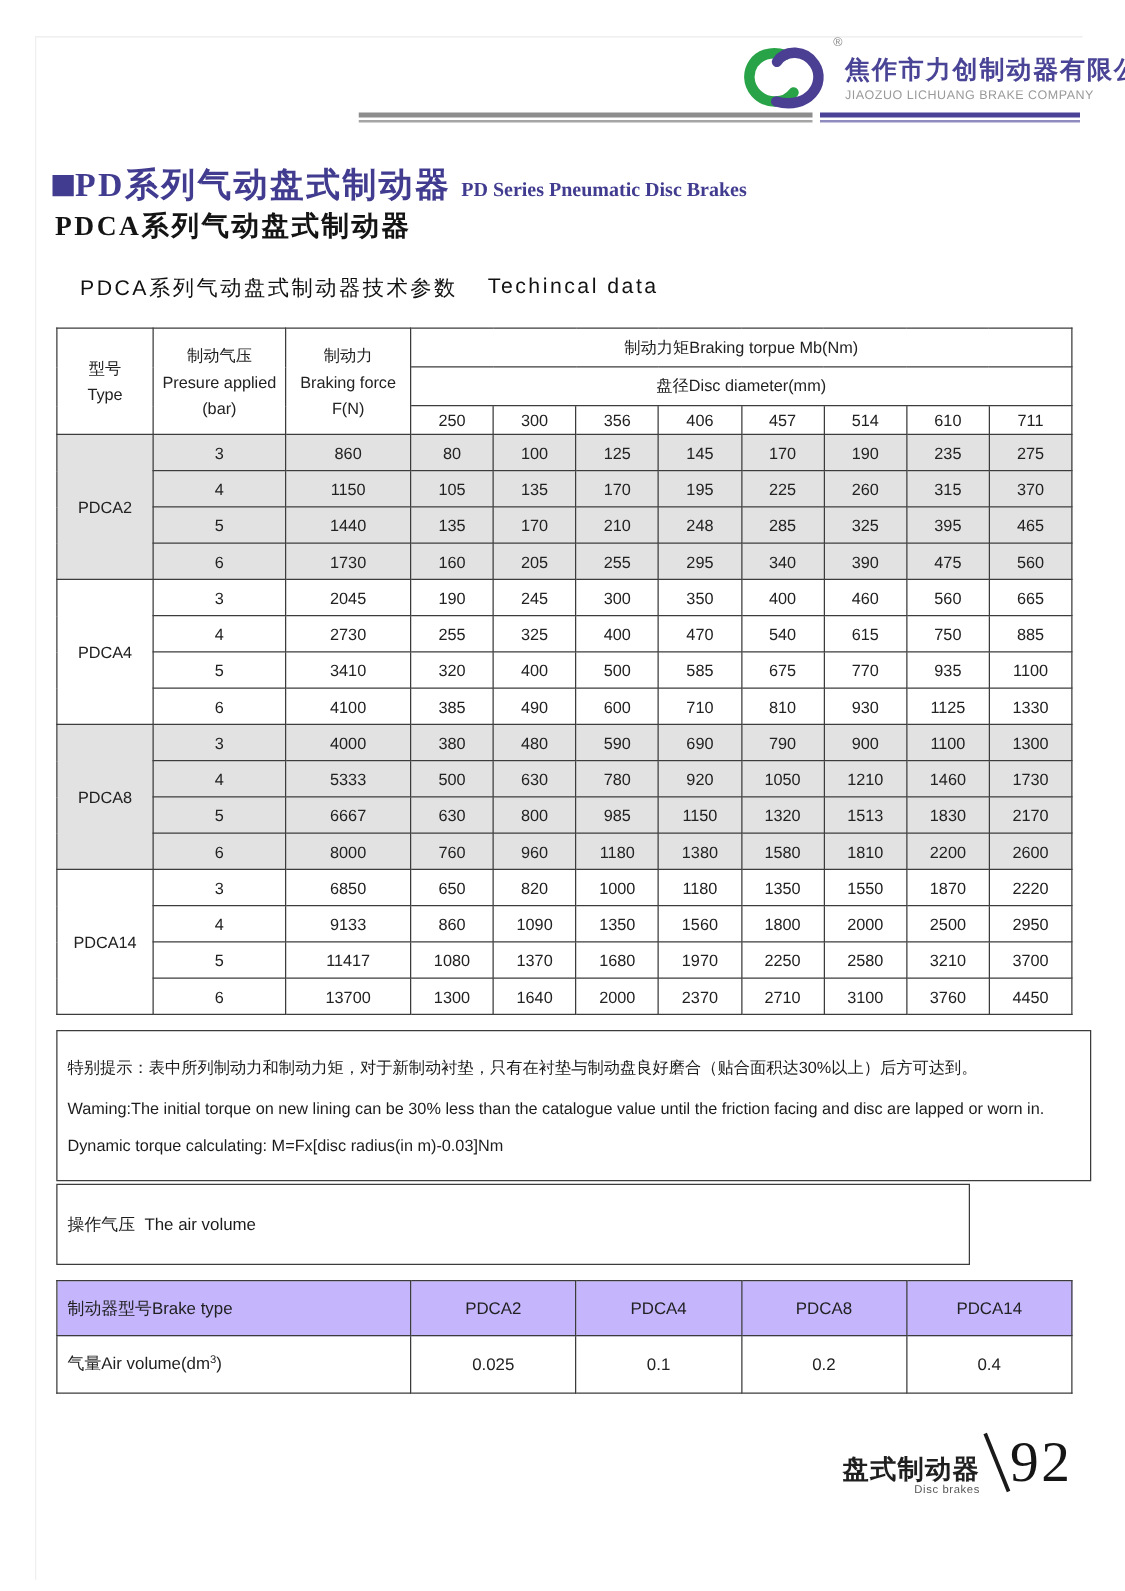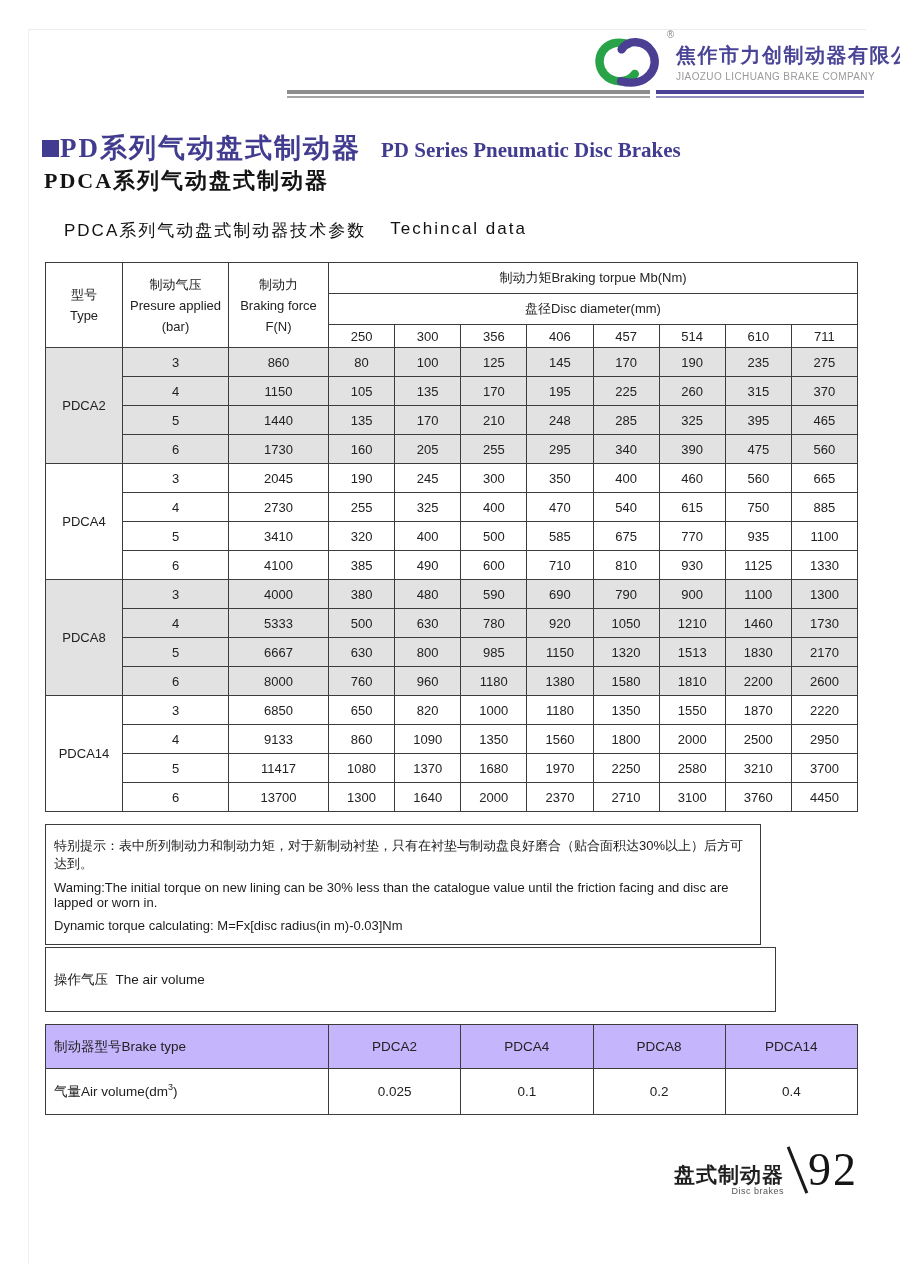--- a/index.html
+++ b/index.html
@@ -29,21 +29,21 @@
   .rule-top .seg-gray,.rule-top .seg-purple{height:4px;}
   .rule-bot{margin-top:2px;}
   .rule-bot .seg-gray{height:2px;background:#a5a5a5;}
   .rule-bot .seg-purple{height:2px;background:#918cc0;}
 
   
   .title1{position:absolute;left:42px;top:130px;display:flex;align-items:baseline;color:#413c8f;
           font-family:"Liberation Serif","DejaVu Serif",serif;font-weight:bold;white-space:nowrap;}
   .title1 .sq{width:17px;height:17px;background:#413c8f;align-self:center;margin-right:1px;}
   .title1 .t-cn{font-size:27px;letter-spacing:2px;}
-  .title1 .t-en{font-size:21px;margin-left:20px;}
+  .title1 .t-en{font-size:16px;margin-left:8px;}
   .title2{position:absolute;left:44px;top:166px;font-family:"Liberation Serif","DejaVu Serif",serif;
           font-weight:bold;font-size:22px;color:#141414;letter-spacing:2px;white-space:nowrap;}
   .title3{position:absolute;left:64px;top:219px;font-size:17px;color:#111;display:flex;white-space:nowrap;}
   .title3 .t3-cn{letter-spacing:2px;}
   .title3 .t3-en{letter-spacing:2px;margin-left:24px;}
 
   
   table{border-collapse:collapse;table-layout:fixed;}
   #main-table{position:absolute;left:45px;top:262px;width:813px;}
   #main-table th,#main-table td{
@@ -51,21 +51,21 @@
     font-size:13px;font-weight:normal;color:#222;padding:0;
   }
   #main-table thead tr:nth-child(1){height:31px;}
   #main-table thead tr:nth-child(2){height:31px;}
   #main-table thead tr:nth-child(3){height:23px;}
   #main-table tbody tr{height:29px;}
   #main-table .hcell div{line-height:21px;}
   tr.shaded td{background:#e2e2e2;}
 
   
-  .notes-box{position:absolute;left:45px;top:824px;width:716px;height:121px;box-sizing:border-box;
+  .notes-box{position:absolute;left:45px;top:824px;width:828px;height:121px;box-sizing:border-box;
              border:1px solid #3c3c3c;display:flex;flex-direction:column;justify-content:space-evenly;
              padding:4px 8px;font-size:13px;color:#1c1c1c;}
   .notes-box div{white-space:pre-wrap;}
 
   
   .air-box{position:absolute;left:45px;top:947px;width:731px;height:65px;box-sizing:border-box;
            border:1px solid #3c3c3c;display:flex;align-items:center;padding-left:8px;
            font-size:13.5px;color:#1c1c1c;white-space:pre-wrap;}
 
   

